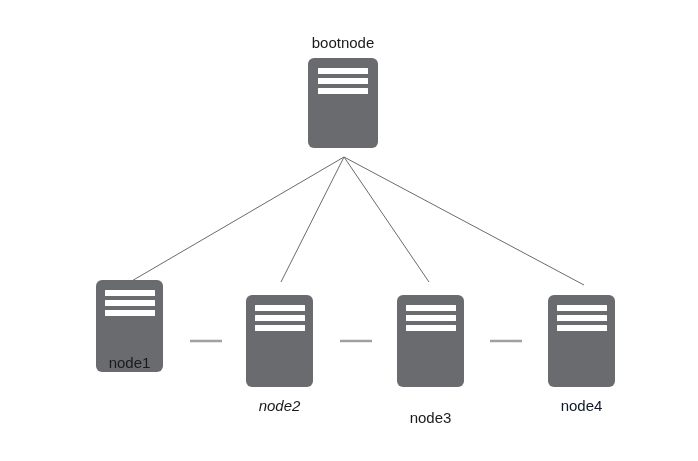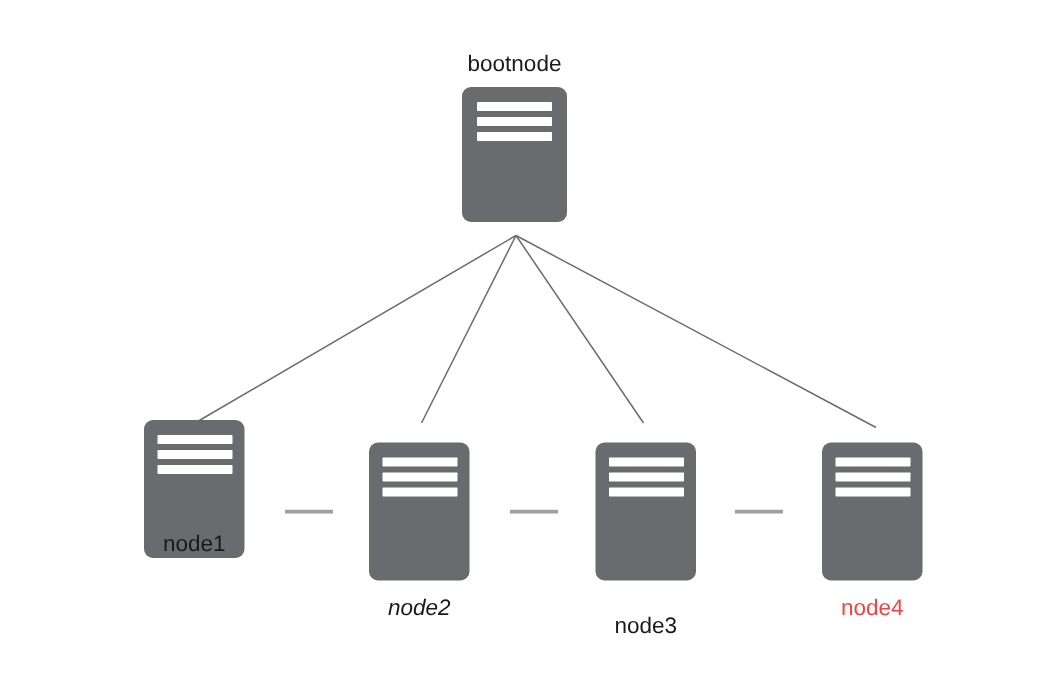--- a/index.html
+++ b/index.html
@@ -126,17 +126,17 @@
         <div class="node-label label-below" style="color: rgb(26, 26, 26);">node3</div>
       </div>
       <div class="node-group" style="left: 548px; top: 295px; width: 67px; height: 92px;">
         <div class="server-box" style="width: 67px; height: 92px; background: rgb(105, 107, 110);">
           <div class="bar-stack">
             <div class="bar" style="width: 50px; background: rgb(255, 255, 255);"></div>
             <div class="bar" style="width: 50px; background: rgb(255, 255, 255);"></div>
             <div class="bar" style="width: 50px; background: rgb(255, 255, 255);"></div>
           </div>
         </div>
-        <div class="node-label label-below" style="color: #ef4444;">node4</div>
+        <div class="node-label label-below" style="color: #0f172a;">node4</div>
       </div>
     </div>
 
 </div>
 
 </body></html>

